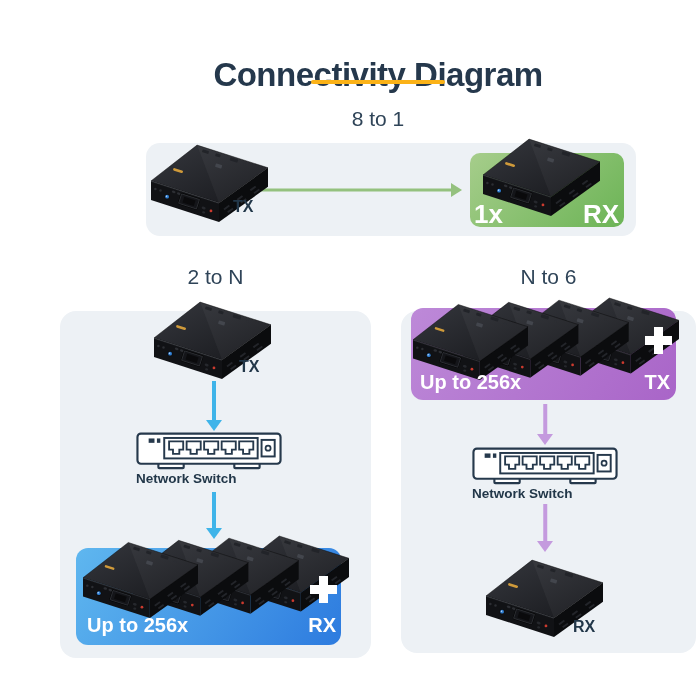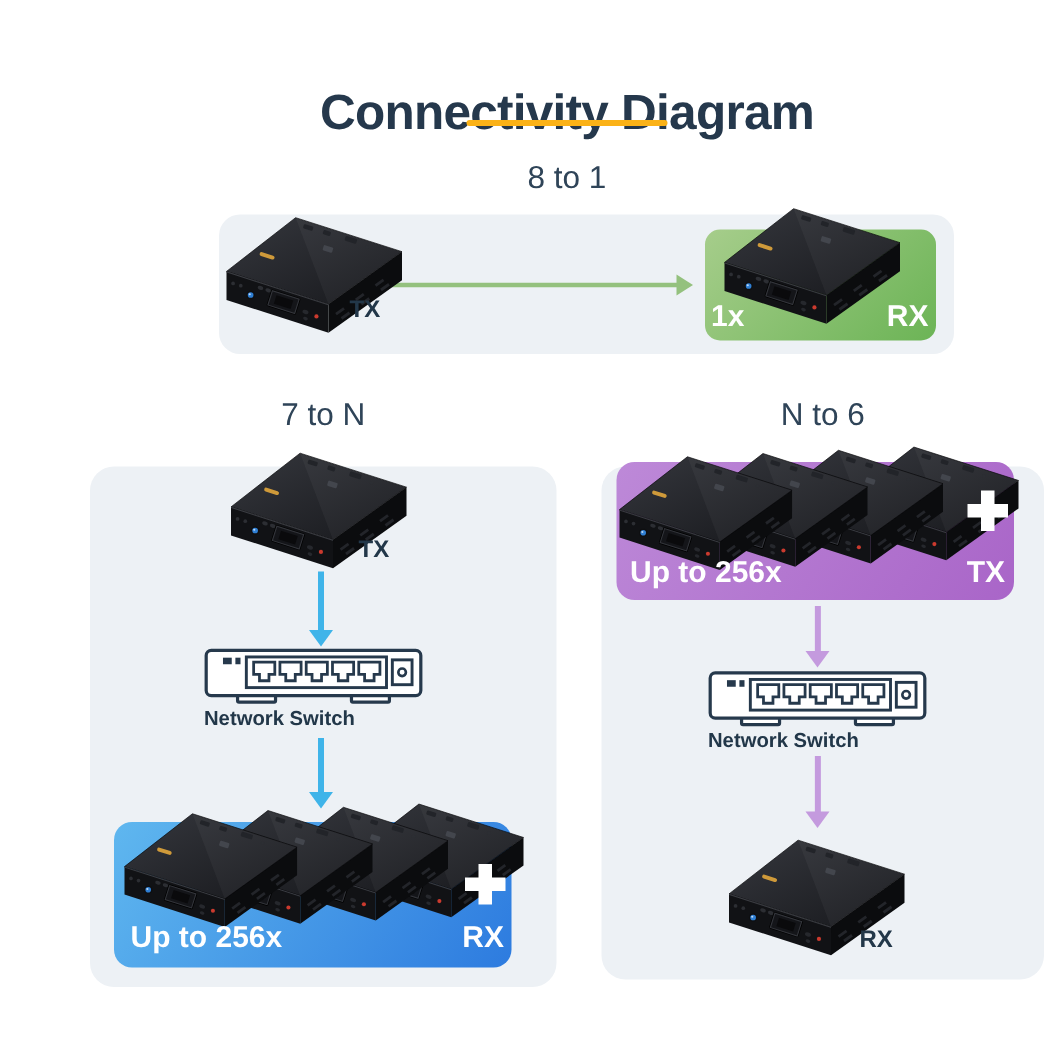--- a/index.html
+++ b/index.html
@@ -28,21 +28,21 @@
   .bbox{position:absolute;left:48px;top:548px;width:265px;height:97px;border-radius:12px;
         background:linear-gradient(125deg,#5fb7ef 0%,#2d7bdf 100%);}
   .pbox{position:absolute;left:383px;top:308px;width:265px;height:92px;border-radius:12px;
         background:linear-gradient(125deg,#bd89d8 0%,#a965c8 100%);}
 
   
   .lbl{position:absolute;font-weight:bold;color:#223749;font-size:16px;line-height:1;}
   #lblTx11{left:205px;top:199px;}
   #lblTx1n{left:211px;top:359px;}
   #lblRxN1{left:545px;top:619px;}
-  .wlbl{position:absolute;color:#fff;font-weight:bold;font-size:20px;line-height:1;}
+  .wlbl{position:absolute;color:#fff;font-weight:bold;font-size:26px;line-height:1;}
   #lbl1x{left:446px;top:201px;}
   #lblRx11{right:109px;top:201px;}
   #lblUp1n{left:59px;top:615px;font-size:20px;}
   #lblRx1n{right:392px;top:615px;font-size:20px;}
   #lblUpN1{left:392px;top:372px;font-size:20px;}
   #lblTxN1{right:58px;top:372px;font-size:20px;}
   .swlbl{position:absolute;font-weight:bold;font-size:13.5px;color:#223749;line-height:1;}
   #swlblL{left:108px;width:146px;top:472px;}
   #swlblR{left:444px;width:146px;top:487px;}
 
@@ -181,21 +181,21 @@
   <svg class="place" id="dev11tx" viewBox="0 0 160 105">
       <use href="#dev"></use>
     </svg>
   <svg class="place" id="dev11rx" viewBox="0 0 160 105">
       <use href="#dev"></use>
     </svg>
   <div class="lbl" id="lblTx11">TX</div>
   <div class="wlbl" id="lbl1x">1x</div>
   <div class="wlbl" id="lblRx11">RX</div>
 
-  <div class="sec-title" id="t1n">7 to N</div>
+  <div class="sec-title" id="t1n">2 to N</div>
   <div class="panel" id="panelL"></div>
   <svg class="place" id="dev1ntx" viewBox="0 0 160 105">
       <use href="#dev"></use>
     </svg>
   <div class="lbl" id="lblTx1n">TX</div>
   <div class="varrow" id="arrB1">
       <i class="shaft"></i>
       <i class="head"></i>
     </div>
   <svg class="place" id="swL" viewBox="0 0 150 47">

